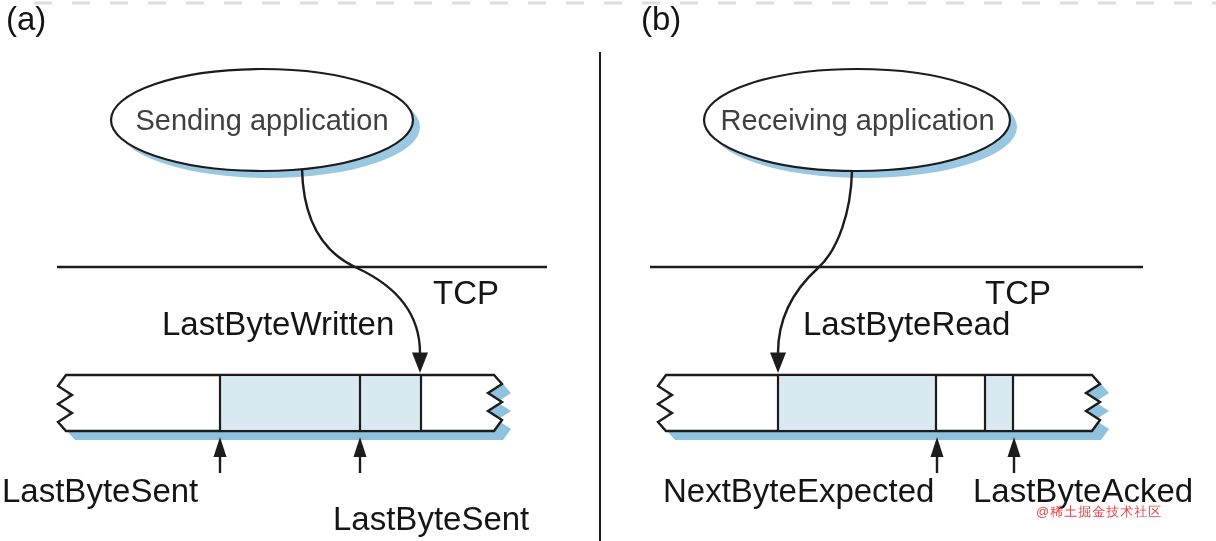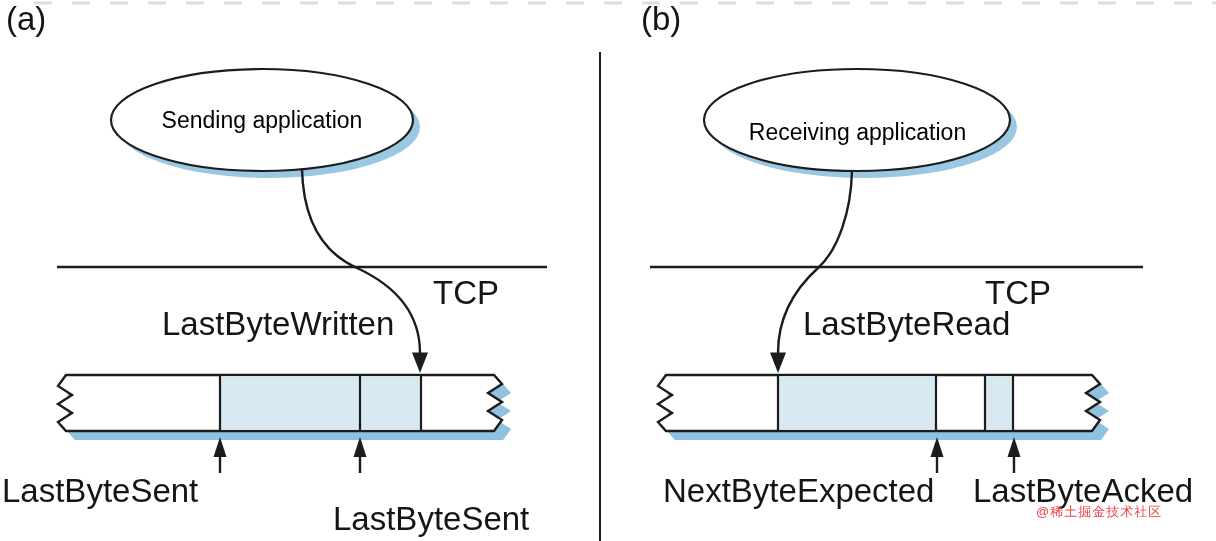--- a/index.html
+++ b/index.html
@@ -5,21 +5,21 @@
   html,body{margin:0;padding:0;background:#ffffff;}
   #stage{
     position:relative;width:1216px;height:541px;overflow:hidden;background:#ffffff;
     font-family:"Liberation Sans","DejaVu Sans",sans-serif;color:#151515;
   }
   #shapes{position:absolute;left:0;top:0;}
   .t{position:absolute;white-space:nowrap;line-height:1;color:#151515;}
   .t-big{font-size:33px;}
   .t-ellipse{
     position:absolute;display:flex;align-items:center;justify-content:center;
-    font-size:23px;white-space:nowrap;color:#000000;
+    font-size:29px;white-space:nowrap;color:#404040;
   }
   .t-watermark{
     position:absolute;font-size:13px;color:#ef4444;letter-spacing:1px;white-space:nowrap;
   }
 </style>
 </head>
 <body>
 
 <div id="stage">
 
@@ -91,21 +91,21 @@
         <line x1="1014" y1="473" x2="1014" y2="456" stroke="#1c1c1c" stroke-width="2.4"></line>
         <polygon points="1007.5,457 1020.5,457 1014,437" fill="#1c1c1c"></polygon>
       </g>
     </g>
   </svg>
 
   <div class="t t-big" style="left:6px;top:2px;">(a)</div>
   <div class="t t-big" style="left:641px;top:2px;">(b)</div>
 
   <div class="t-ellipse" style="left:112px;top:92px;width:300px;height:56px;">Sending application</div>
-  <div class="t-ellipse" style="left:705px;top:104px;width:305px;height:56px;">Receiving application</div>
+  <div class="t-ellipse" style="left:705px;top:92px;width:305px;height:56px;">Receiving application</div>
 
   <div class="t t-big" style="left:433px;top:276px;">TCP</div>
   <div class="t t-big" style="left:985px;top:276px;">TCP</div>
 
   <div class="t t-big" style="left:162px;top:307px;">LastByteWritten</div>
   <div class="t t-big" style="left:803px;top:307px;">LastByteRead</div>
 
   <div class="t t-big" style="left:2px;top:474px;">LastByteSent</div>
   <div class="t t-big" style="left:333px;top:474px;margin-top:28px;">LastByteSent</div>
 

